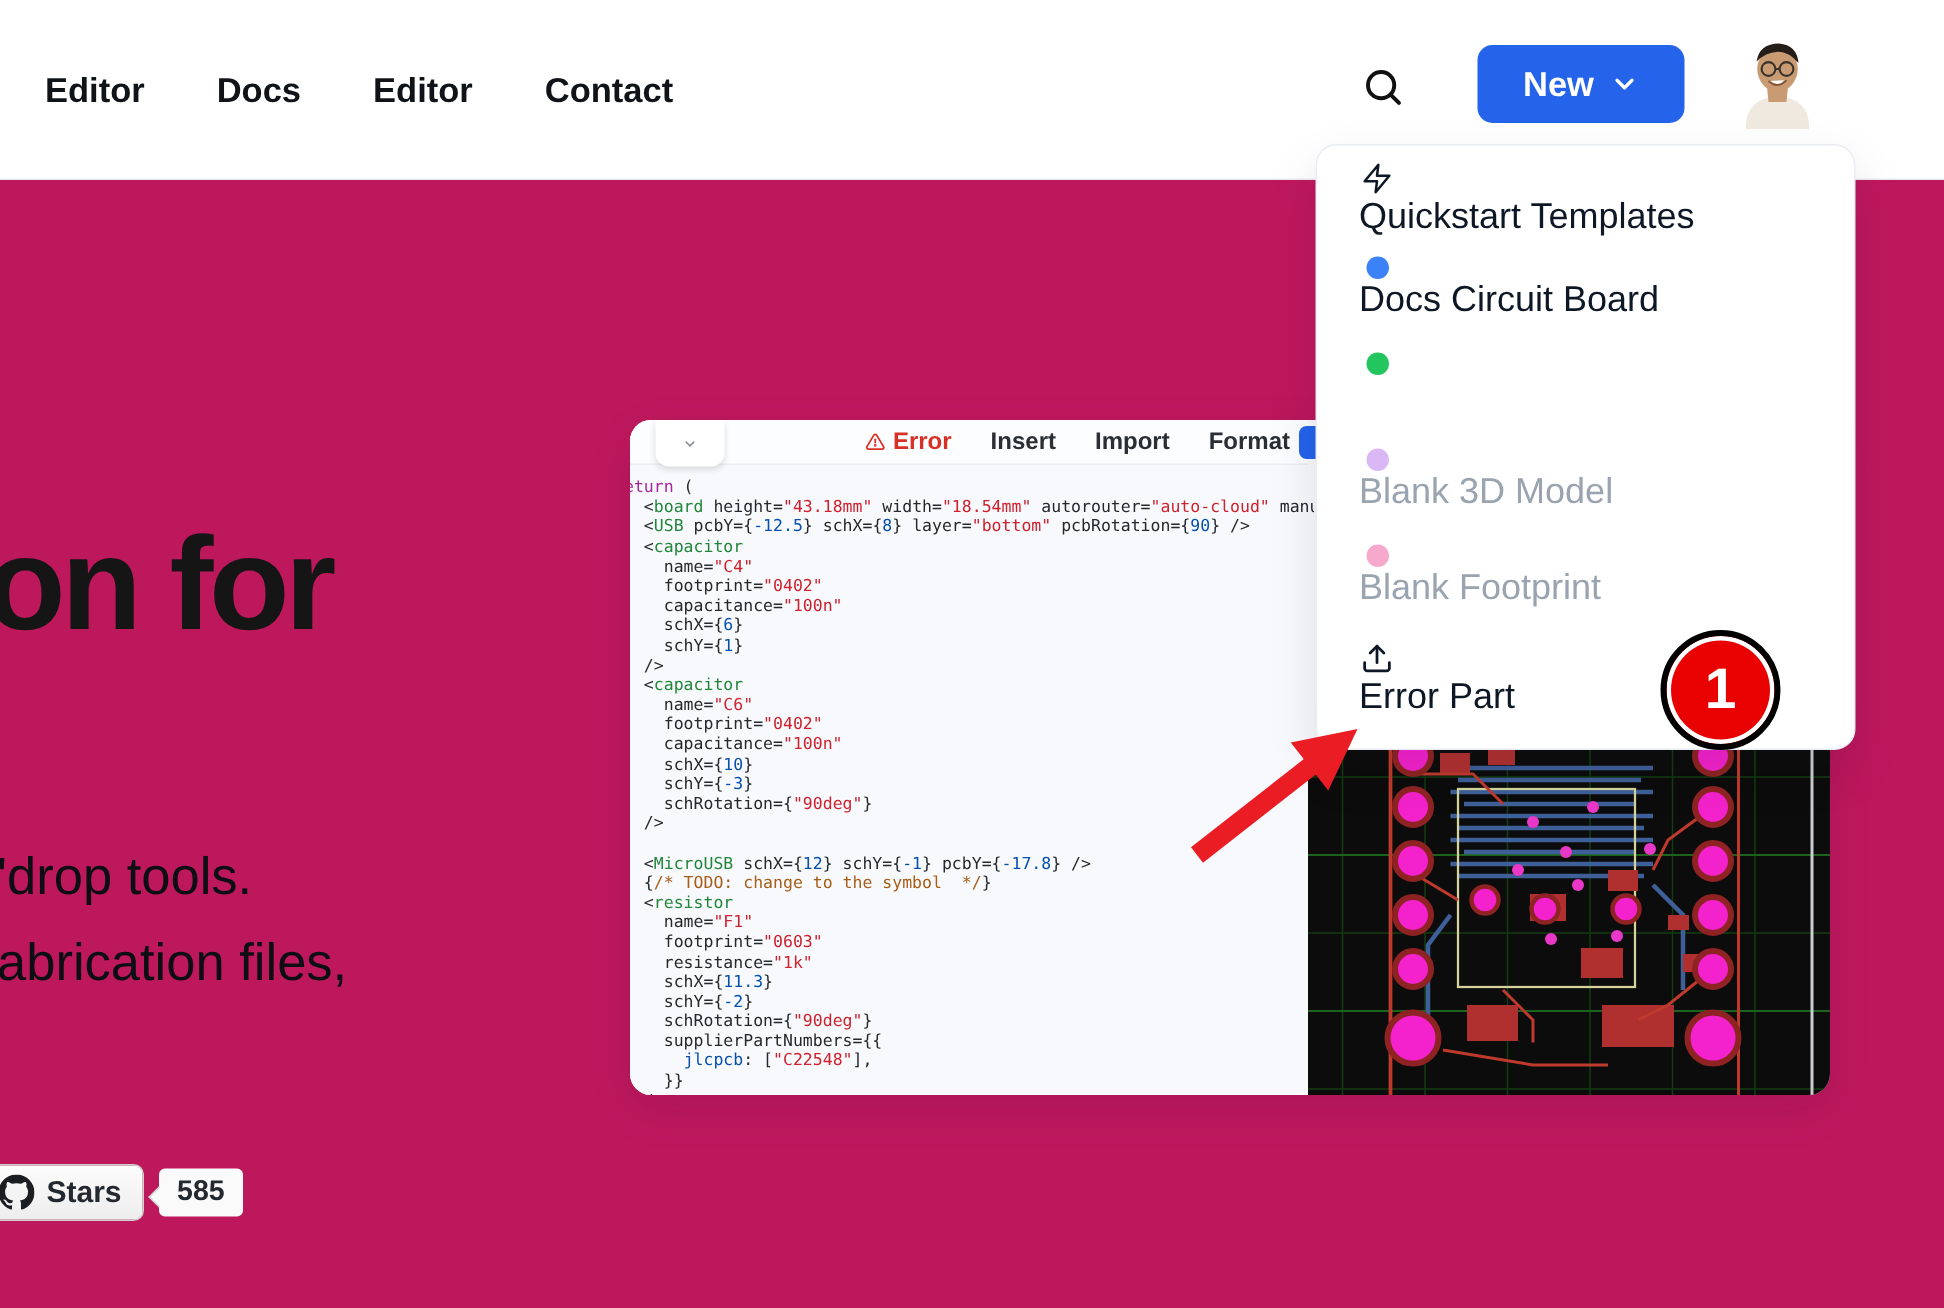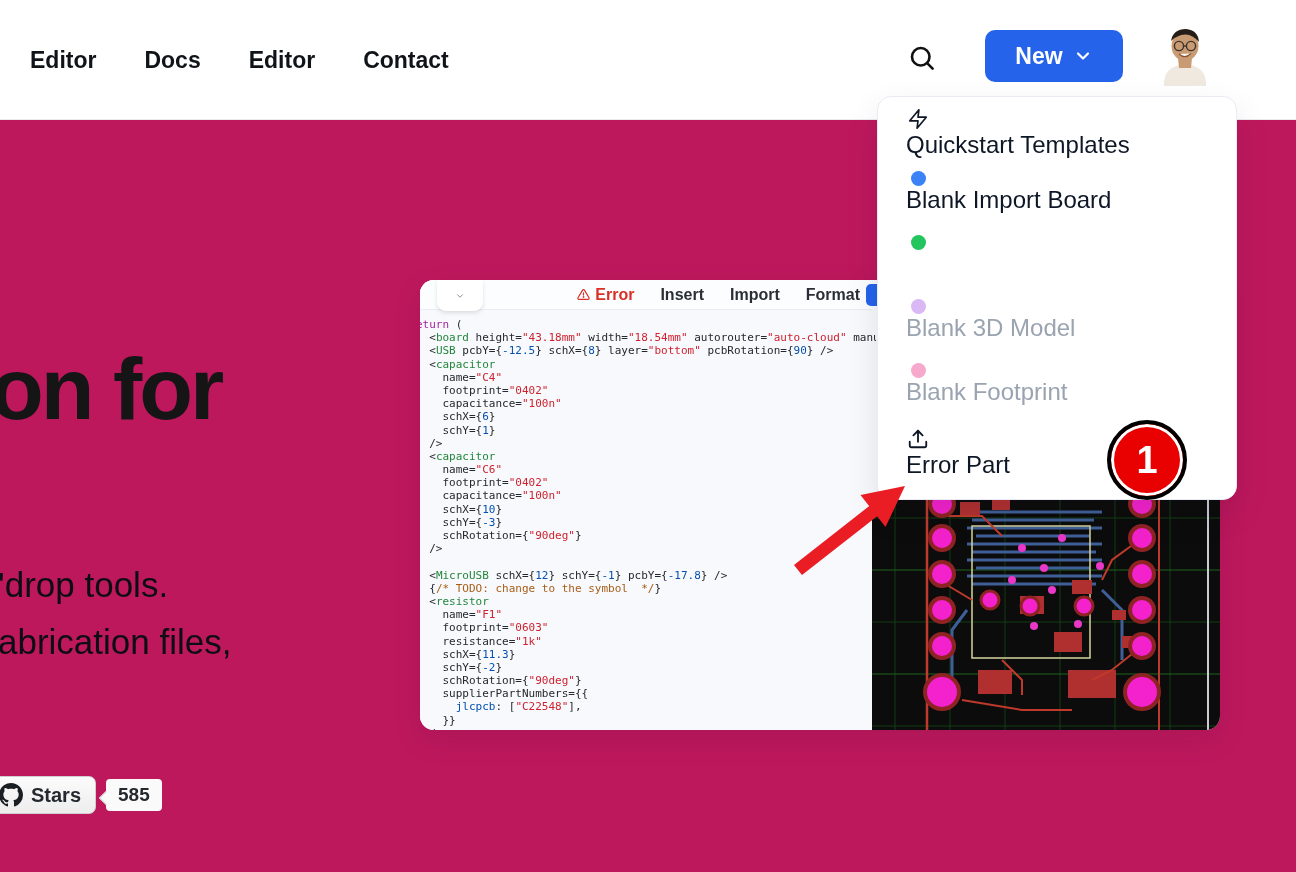--- a/index.html
+++ b/index.html
@@ -256,21 +256,21 @@
     <div class="menu-item">
       <span class="mi-icon">
         <svg width="22" height="22" viewBox="0 0 24 24" fill="none" stroke="#0e1726" stroke-width="1.8" stroke-linejoin="round">
             <path d="M13 2 3 14h9l-1 8 10-12h-9l1-8z"></path>
           </svg>
       </span>
       <span class="mi-label">Quickstart Templates</span>
     </div>
     <div class="menu-item">
       <span class="mi-dot" style="background: rgb(59, 130, 246);"></span>
-      <span class="mi-label">Blank Import Board</span>
+      <span class="mi-label">Docs Circuit Board</span>
     </div>
     <div class="menu-item">
       <span class="mi-dot" style="background: rgb(34, 197, 94);"></span>
     </div>
     <div class="menu-item disabled">
       <span class="mi-dot" style="background: rgb(217, 184, 245);"></span>
       <span class="mi-label">Blank 3D Model</span>
     </div>
     <div class="menu-item disabled">
       <span class="mi-dot" style="background: rgb(247, 168, 205);"></span>

